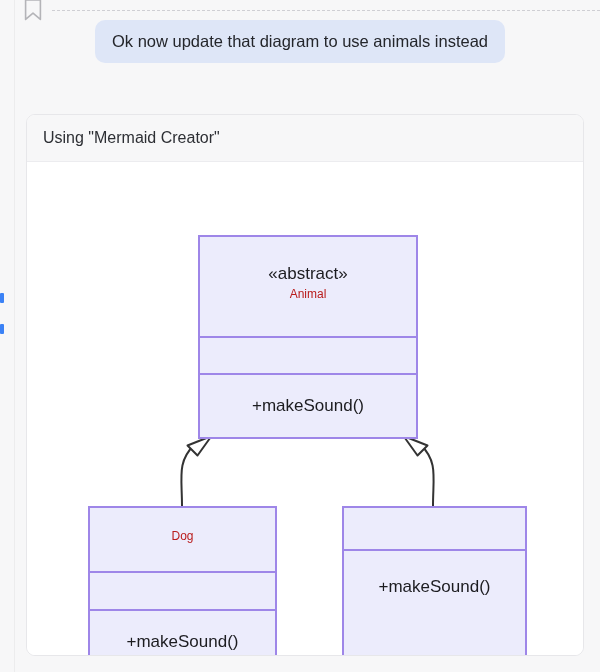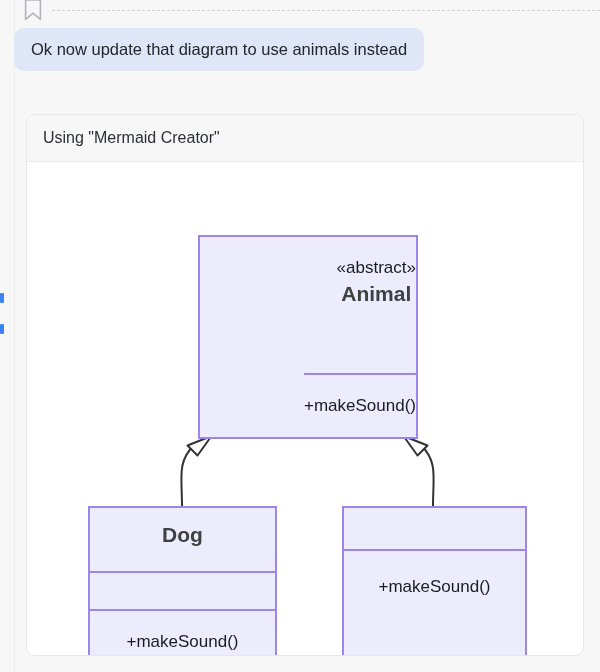--- a/index.html
+++ b/index.html
@@ -47,24 +47,24 @@
     position: absolute;
     left: 38px; top: 10px;
     right: 0;
     height: 0;
     border-top: 1px dashed #cfcfd4;
   }
 
   
   #user-message-row {
     position: absolute;
-    left: 14px; top: 28px;
+    left: 14px; top: 20px;
     width: 586px;
     display: flex;
-    justify-content: flex-start;
+    justify-content: center;
     padding-right: 14px;
     box-sizing: border-box;
   }
   #user-message-bubble {
     background: #dee6f7;
     color: #24262b;
     font-size: 16.5px;
     line-height: 1.3;
     padding: 11px 17px;
     border-radius: 10px;
@@ -129,32 +129,32 @@
   .uml-compartment + .uml-compartment {
     border-top: 2px solid #9e86e8;
     margin-top: 8px;
   }
   .uml-stereotype {
     font-size: 17px;
     color: #1c1c20;
     line-height: 1.35;
   }
   .uml-name {
-    font-size: 21px;
-    font-weight: bold;
-    color: #404040;
+    font-size: 12px;
+    font-weight: normal;
+    color: #b91c1c;
     line-height: 1.35;
   }
   .uml-method {
     font-size: 17px;
     color: #1c1c20;
   }
 
   
-  #uml-class-animal { left: 171px; top: 73px; width: 220px; height: 204px; align-items: flex-end; }
+  #uml-class-animal { left: 171px; top: 73px; width: 220px; height: 204px; }
   #uml-class-animal .c-head { height: 100px; }
   #uml-class-animal .c-attrs { height: 32px; }
   #uml-class-animal .c-methods { height: 70px; }
 
   
   #uml-class-dog { left: 61px; top: 344px; width: 189px; height: 170px; }
   #uml-class-dog .c-head { height: 62px; }
   #uml-class-dog .c-attrs { height: 33px; }
   #uml-class-dog .c-methods { height: 73px; }
 

